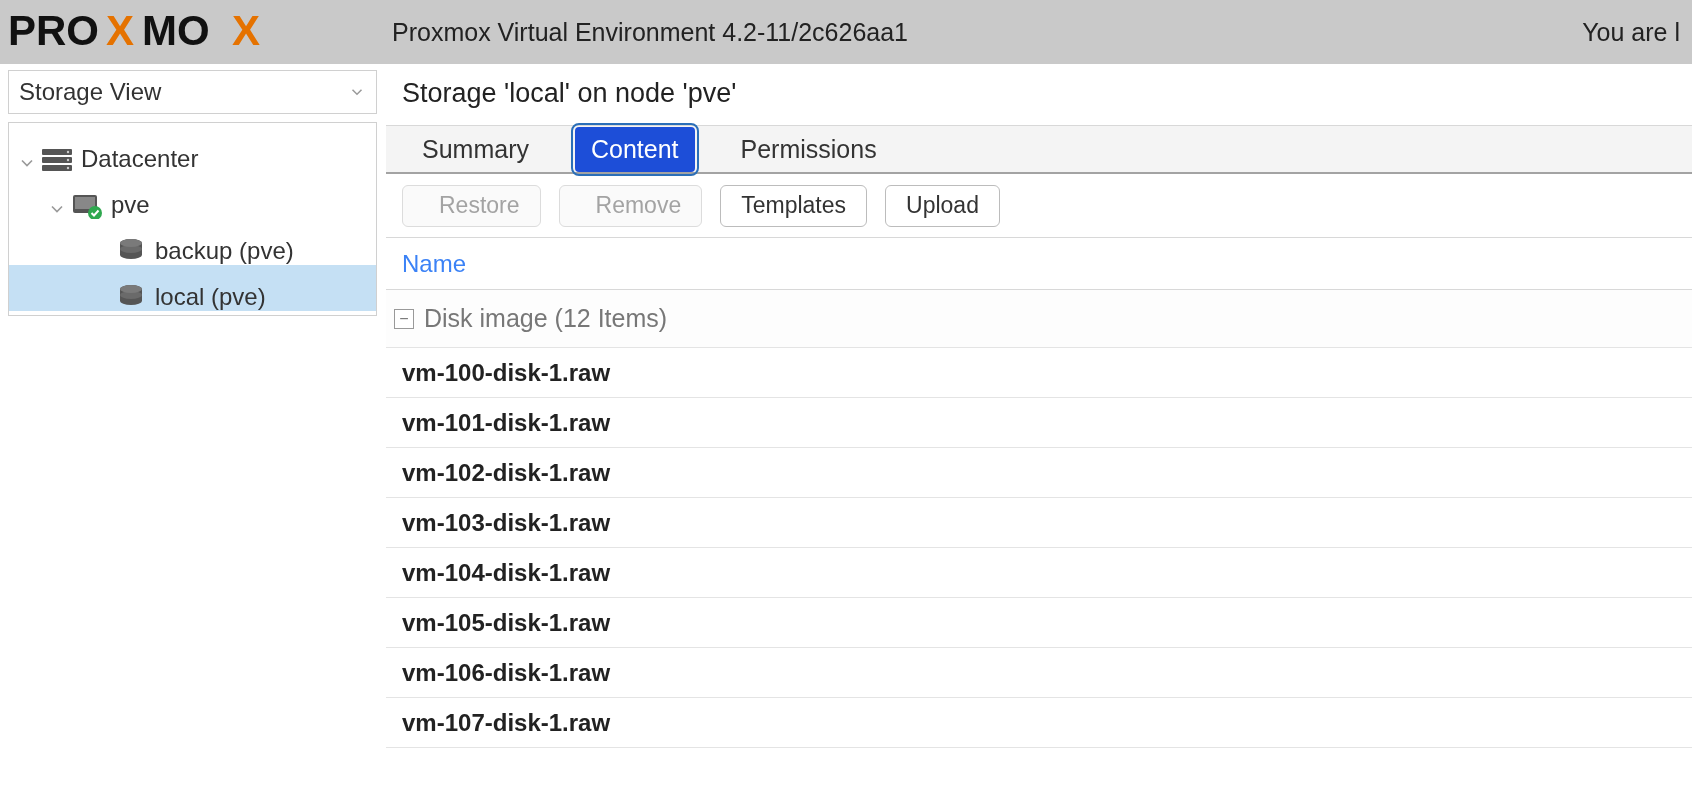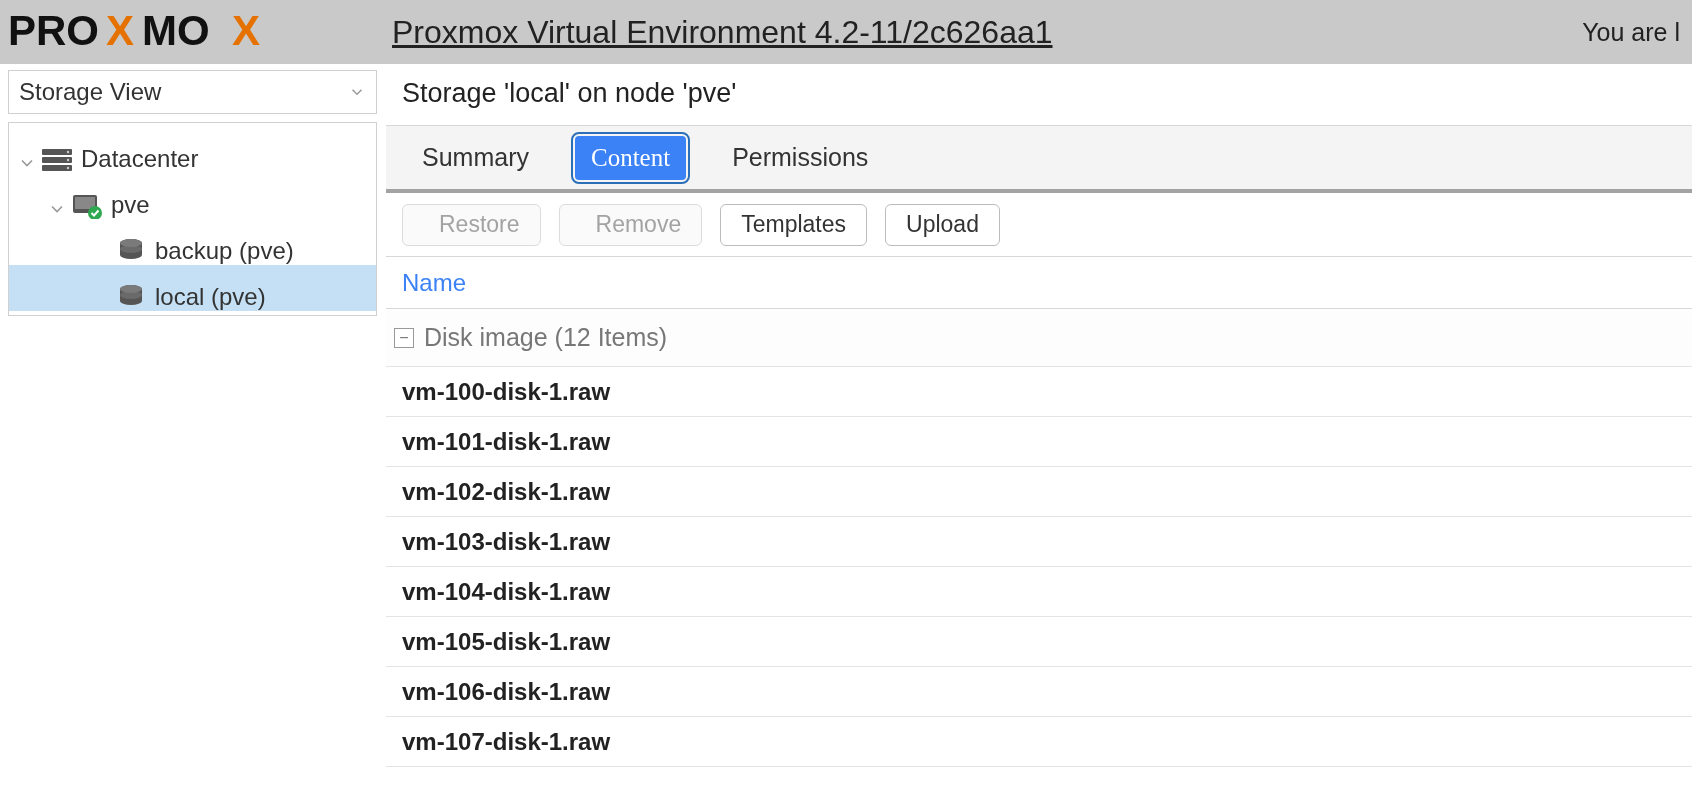--- a/index.html
+++ b/index.html
@@ -20,24 +20,23 @@
     align-items: center;
     padding: 0 12px 0 8px;
   }
   .logo-wrap {
     display: flex;
     align-items: center;
     margin-right: 22px;
   }
   .logo-svg { display:block; }
   .header-title {
-    font-size: 32px;
+    font-size: 25px;
     color: #222;
     font-weight: 400;
-    text-decoration: underline;
   }
   .header-spacer { flex: 1; }
   .header-right {
     font-size: 25px;
     color: #222;
     white-space: nowrap;
   }
   
   .main {
     display: flex;
@@ -106,42 +105,41 @@
     flex-direction: column;
     background: #fff;
     overflow: hidden;
   }
   .content-title {
     padding: 14px 16px 16px 16px;
     font-size: 27px;
     color: #222;
   }
   .tabbar {
-    height: 68px;
+    height: 49px;
     border-top: 1px solid #d8d8d8;
-    border-bottom: 4px solid #a3a3a3;
+    border-bottom: 2px solid #a3a3a3;
     background: #f4f4f4;
     display: flex;
     align-items: center;
     padding-left: 20px;
     gap: 30px;
   }
   .tab {
     font-size: 25px;
     color: #333;
     padding: 8px 16px;
     cursor: default;
   }
   .tab.active {
-    background: #3b82f6;
+    background: #1d4ed8;
     color: #fff;
     border-radius: 4px;
     outline: 2px solid #2b6fb8;
     outline-offset: 2px;
-    font-family: Liberation Serif, serif;
   }
   .toolbar {
     height: 64px;
     display: flex;
     align-items: center;
     gap: 18px;
     padding: 0 16px;
     border-bottom: 1px solid #d8d8d8;
   }
   .btn {

